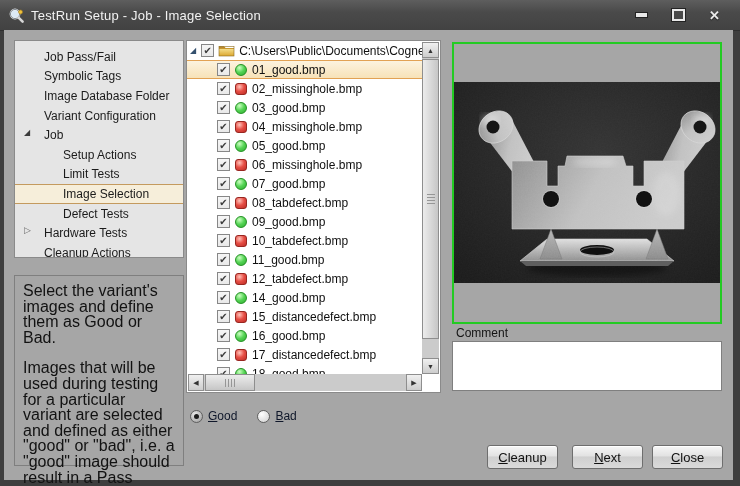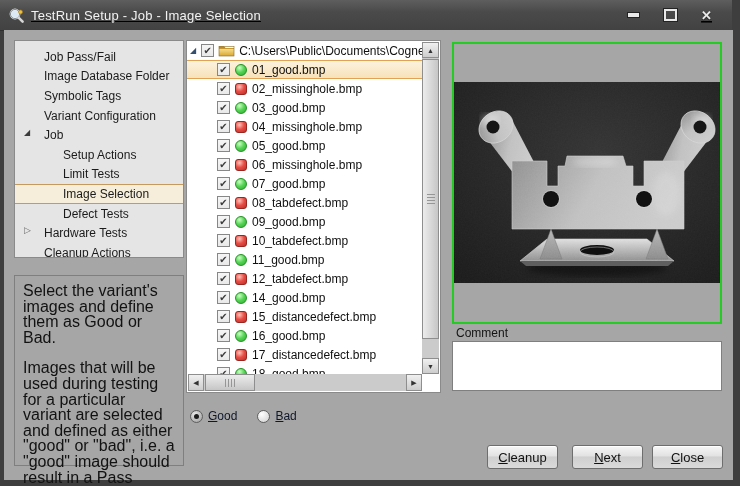--- a/index.html
+++ b/index.html
@@ -1,21 +1,21 @@
 <!DOCTYPE html>
 <html><head>
 <meta charset="utf-8">
 <style>
   html,body{margin:0;padding:0;}
   body{font-family:"Liberation Sans",sans-serif;background:#2b2b2b;}
   .window{position:relative;width:740px;height:486px;background:#3E3E3E;overflow:hidden;}
   
-  .titlebar{position:absolute;left:0;top:0;right:8px;height:30px;
+  .titlebar{position:absolute;left:0;top:0;right:0;height:30px;
     background:linear-gradient(#5e5e5e,#4a4a4a 40%,#424242);display:flex;align-items:center;
-    border-bottom:1px solid #2f2f2f;text-decoration:underline;}
+    border-bottom:1px solid #2f2f2f;}
   .titlebar .appicon{margin:0 6px 0 8px;width:17px;height:17px;flex:0 0 auto;}
   .title-text{color:#f2f2f2;font-size:13px;letter-spacing:.2px;}
   .wincontrols{margin-left:auto;display:flex;align-items:center;gap:24px;padding-right:20px;}
   .glyph-min{width:11px;height:4px;background:#e9e9e9;border:1px solid #232323;}
   .glyph-max{width:9px;height:8px;border:2px solid #e9e9e9;outline:1px solid #232323;background:transparent;}
   .glyph-close{color:#e9e9e9;font-size:13px;font-weight:bold;line-height:13px;text-shadow:0 1px 1px #1d1d1d;}
   
   .dlg{position:absolute;left:4px;right:7px;top:30px;bottom:6px;background:#A6A6A6;}
   
   .nav{position:absolute;left:10px;top:10px;width:170px;height:218px;background:#e5e5e5;
@@ -117,24 +117,24 @@
     </div>
   </div>
 
   <div class="dlg">
 
     <div class="nav" id="sidebar-tree">
         <div class="nav-item lvl1">
           <span class="nav-label">Job Pass/Fail</span>
         </div>
         <div class="nav-item lvl1">
+          <span class="nav-label">Symbolic Tags</span>
+        </div>
+        <div class="nav-item lvl1">
           <span class="nav-label">Image Database Folder</span>
-        </div>
-        <div class="nav-item lvl1">
-          <span class="nav-label">Symbolic Tags</span>
         </div>
         <div class="nav-item lvl1">
           <span class="nav-label">Variant Configuration</span>
         </div>
         <div class="nav-item lvl1">
           <span class="exp">◢</span>
           <span class="nav-label">Job</span>
         </div>
         <div class="nav-item lvl2">
           <span class="nav-label">Setup Actions</span>

